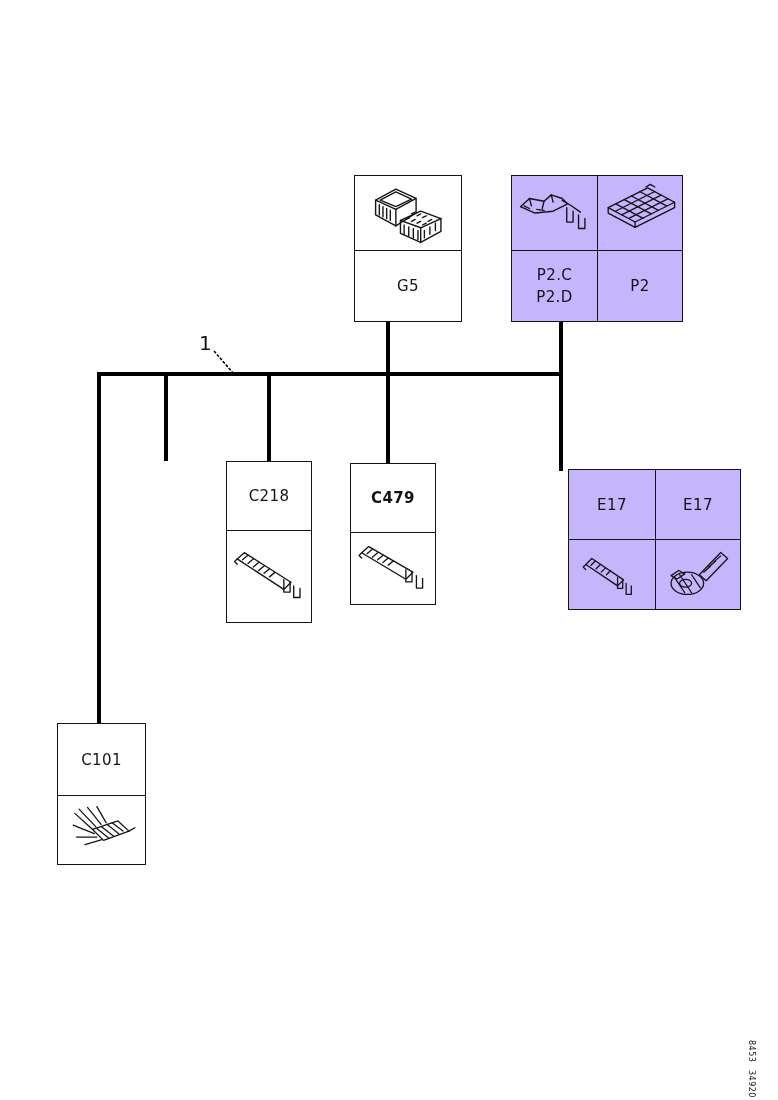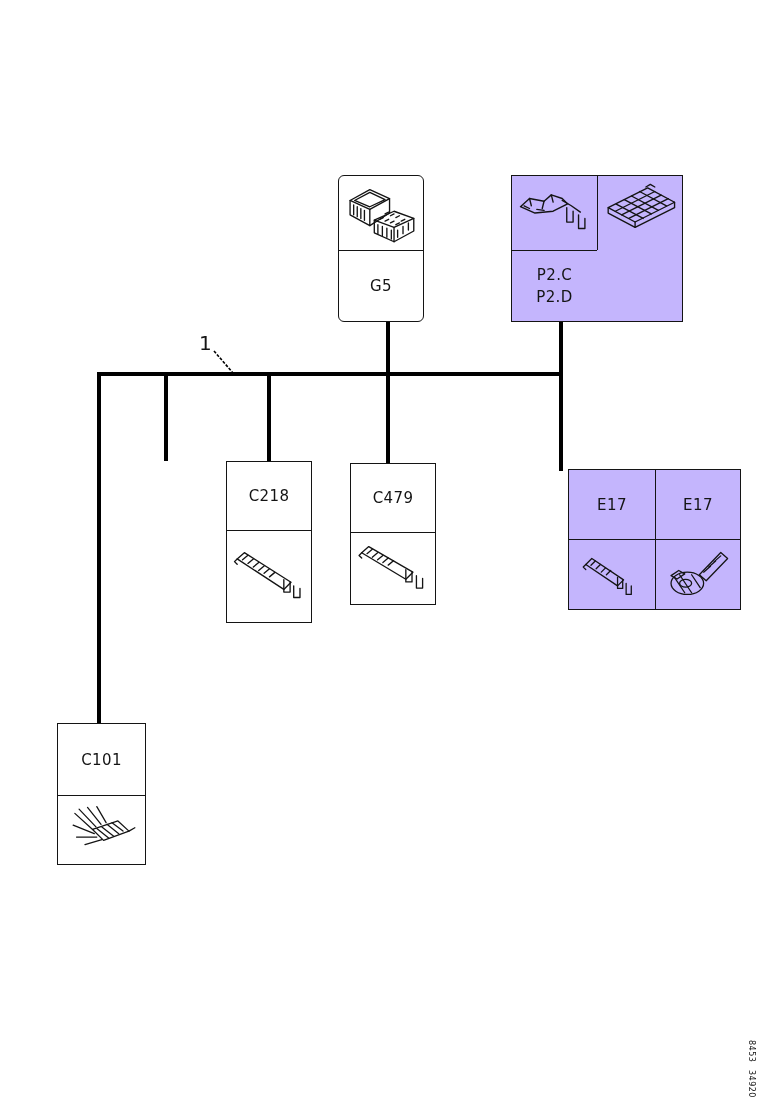--- a/index.html
+++ b/index.html
@@ -64,31 +64,31 @@
   }
   .corner-text{
     position:absolute;left:747px;top:1040px;height:60px;
     writing-mode:vertical-rl;
     font-size:8px;line-height:9px;letter-spacing:.5px;
     color:var(--ink);
   }
   .corner-text .seg2{margin-top:5px;}
 
   
-  .g5-box   {left:338px;top:175px;width:86px;height:147px;border-radius:6px;}
+  .g5-box   {left:354px;top:175px;width:108px;height:147px;}
   .g5-box .cell-img{height:74px;}
   .g5-box .cell-lbl{flex:1;}
   .p2-group {left:511px;top:175px;width:172px;height:147px;grid-template-columns:85px 1fr;grid-template-rows:74px 1fr;}
   .c419-box {left:123px;top:459px;width:86px;height:142px;}
   .c419-box .cell-lbl{height:70px;}
   .c419-box .cell-img{flex:1;}
   .c218-box {left:226px;top:461px;width:86px;height:162px;}
   .c218-box .cell-lbl{height:68px;}
   .c218-box .cell-img{flex:1;}
-  .c479-box {left:350px;top:463px;width:86px;height:142px;}
+  .c479-box {left:350px;top:463px;width:86px;height:142px;font-weight:bold;}
   .c479-box .cell-lbl{height:68px;}
   .c479-box .cell-img{flex:1;}
   .e17-group{left:538px;top:469px;width:173px;height:141px;grid-template-columns:86px 1fr;grid-template-rows:69px 1fr;margin-left:30px;}
   .c101-box {left:57px;top:723px;width:89px;height:142px;}
   .c101-box .cell-lbl{height:71px;}
   .c101-box .cell-img{flex:1;}
 </style>
 </head>
 <body>
 
@@ -145,20 +145,23 @@
         <path d="M8 31 L8 37 L38 53 L38 47"></path>
         <path d="M82 25 L82 31 L38 53"></path>
         <path d="M17 27 L47 43 M26 22 L56 38 M34 18 L64 34 M43 13 L73 29"></path>
         <path d="M16 35 L60 13 M23 39 L67 17 M31 43 L75 21"></path>
         <path d="M50 8 l5 -3 5 3"></path>
       </svg>
     </div>
     <div class="gc bt">
       <span class="lbl"><span>P2.C</span><br><span>P2.D</span></span>
     </div>
+    <div class="gc bl bt">
+      <span class="lbl">P2</span>
+    </div>
   </div>
 
 
   <div class="box c218-box">
     <div class="cell cell-lbl">
       <span class="lbl">C218</span>
     </div>
     <div class="cell cell-img bt">
       <svg class="art" viewBox="0 0 88 74" aria-label="terminal-strip-connector">
         <path d="M8 17 L16 10 L68 43 L60 51 Z"></path>

